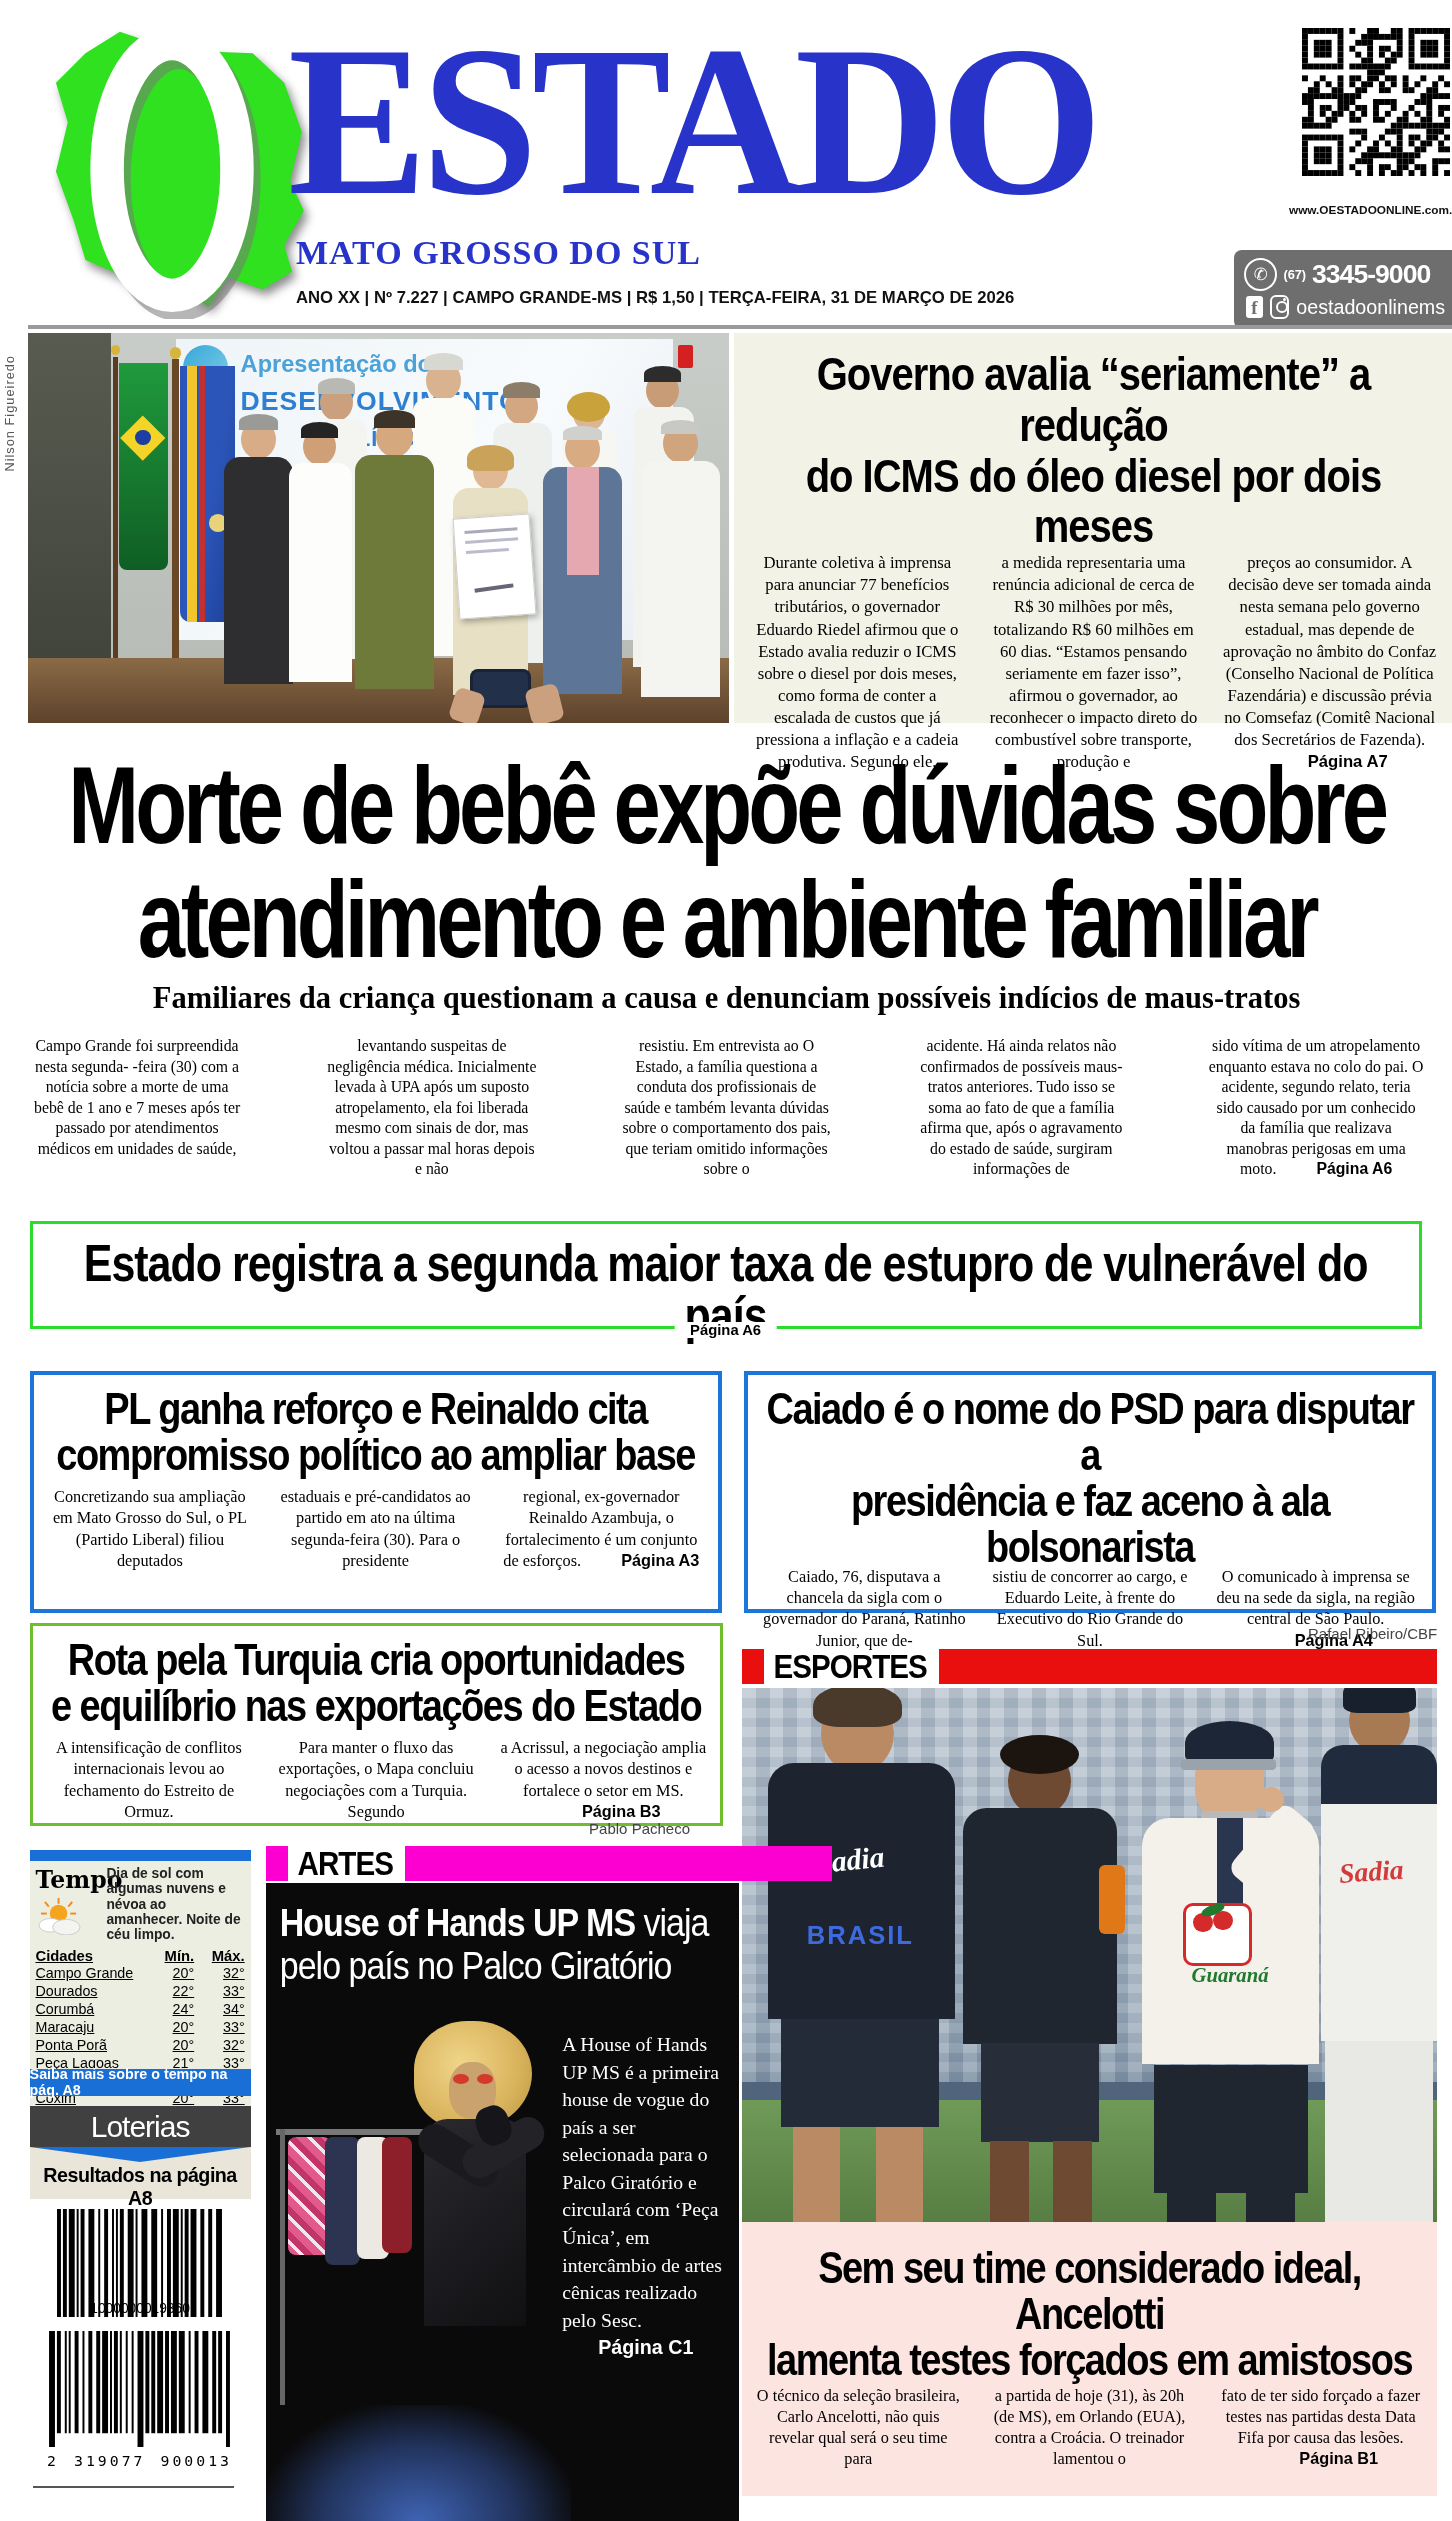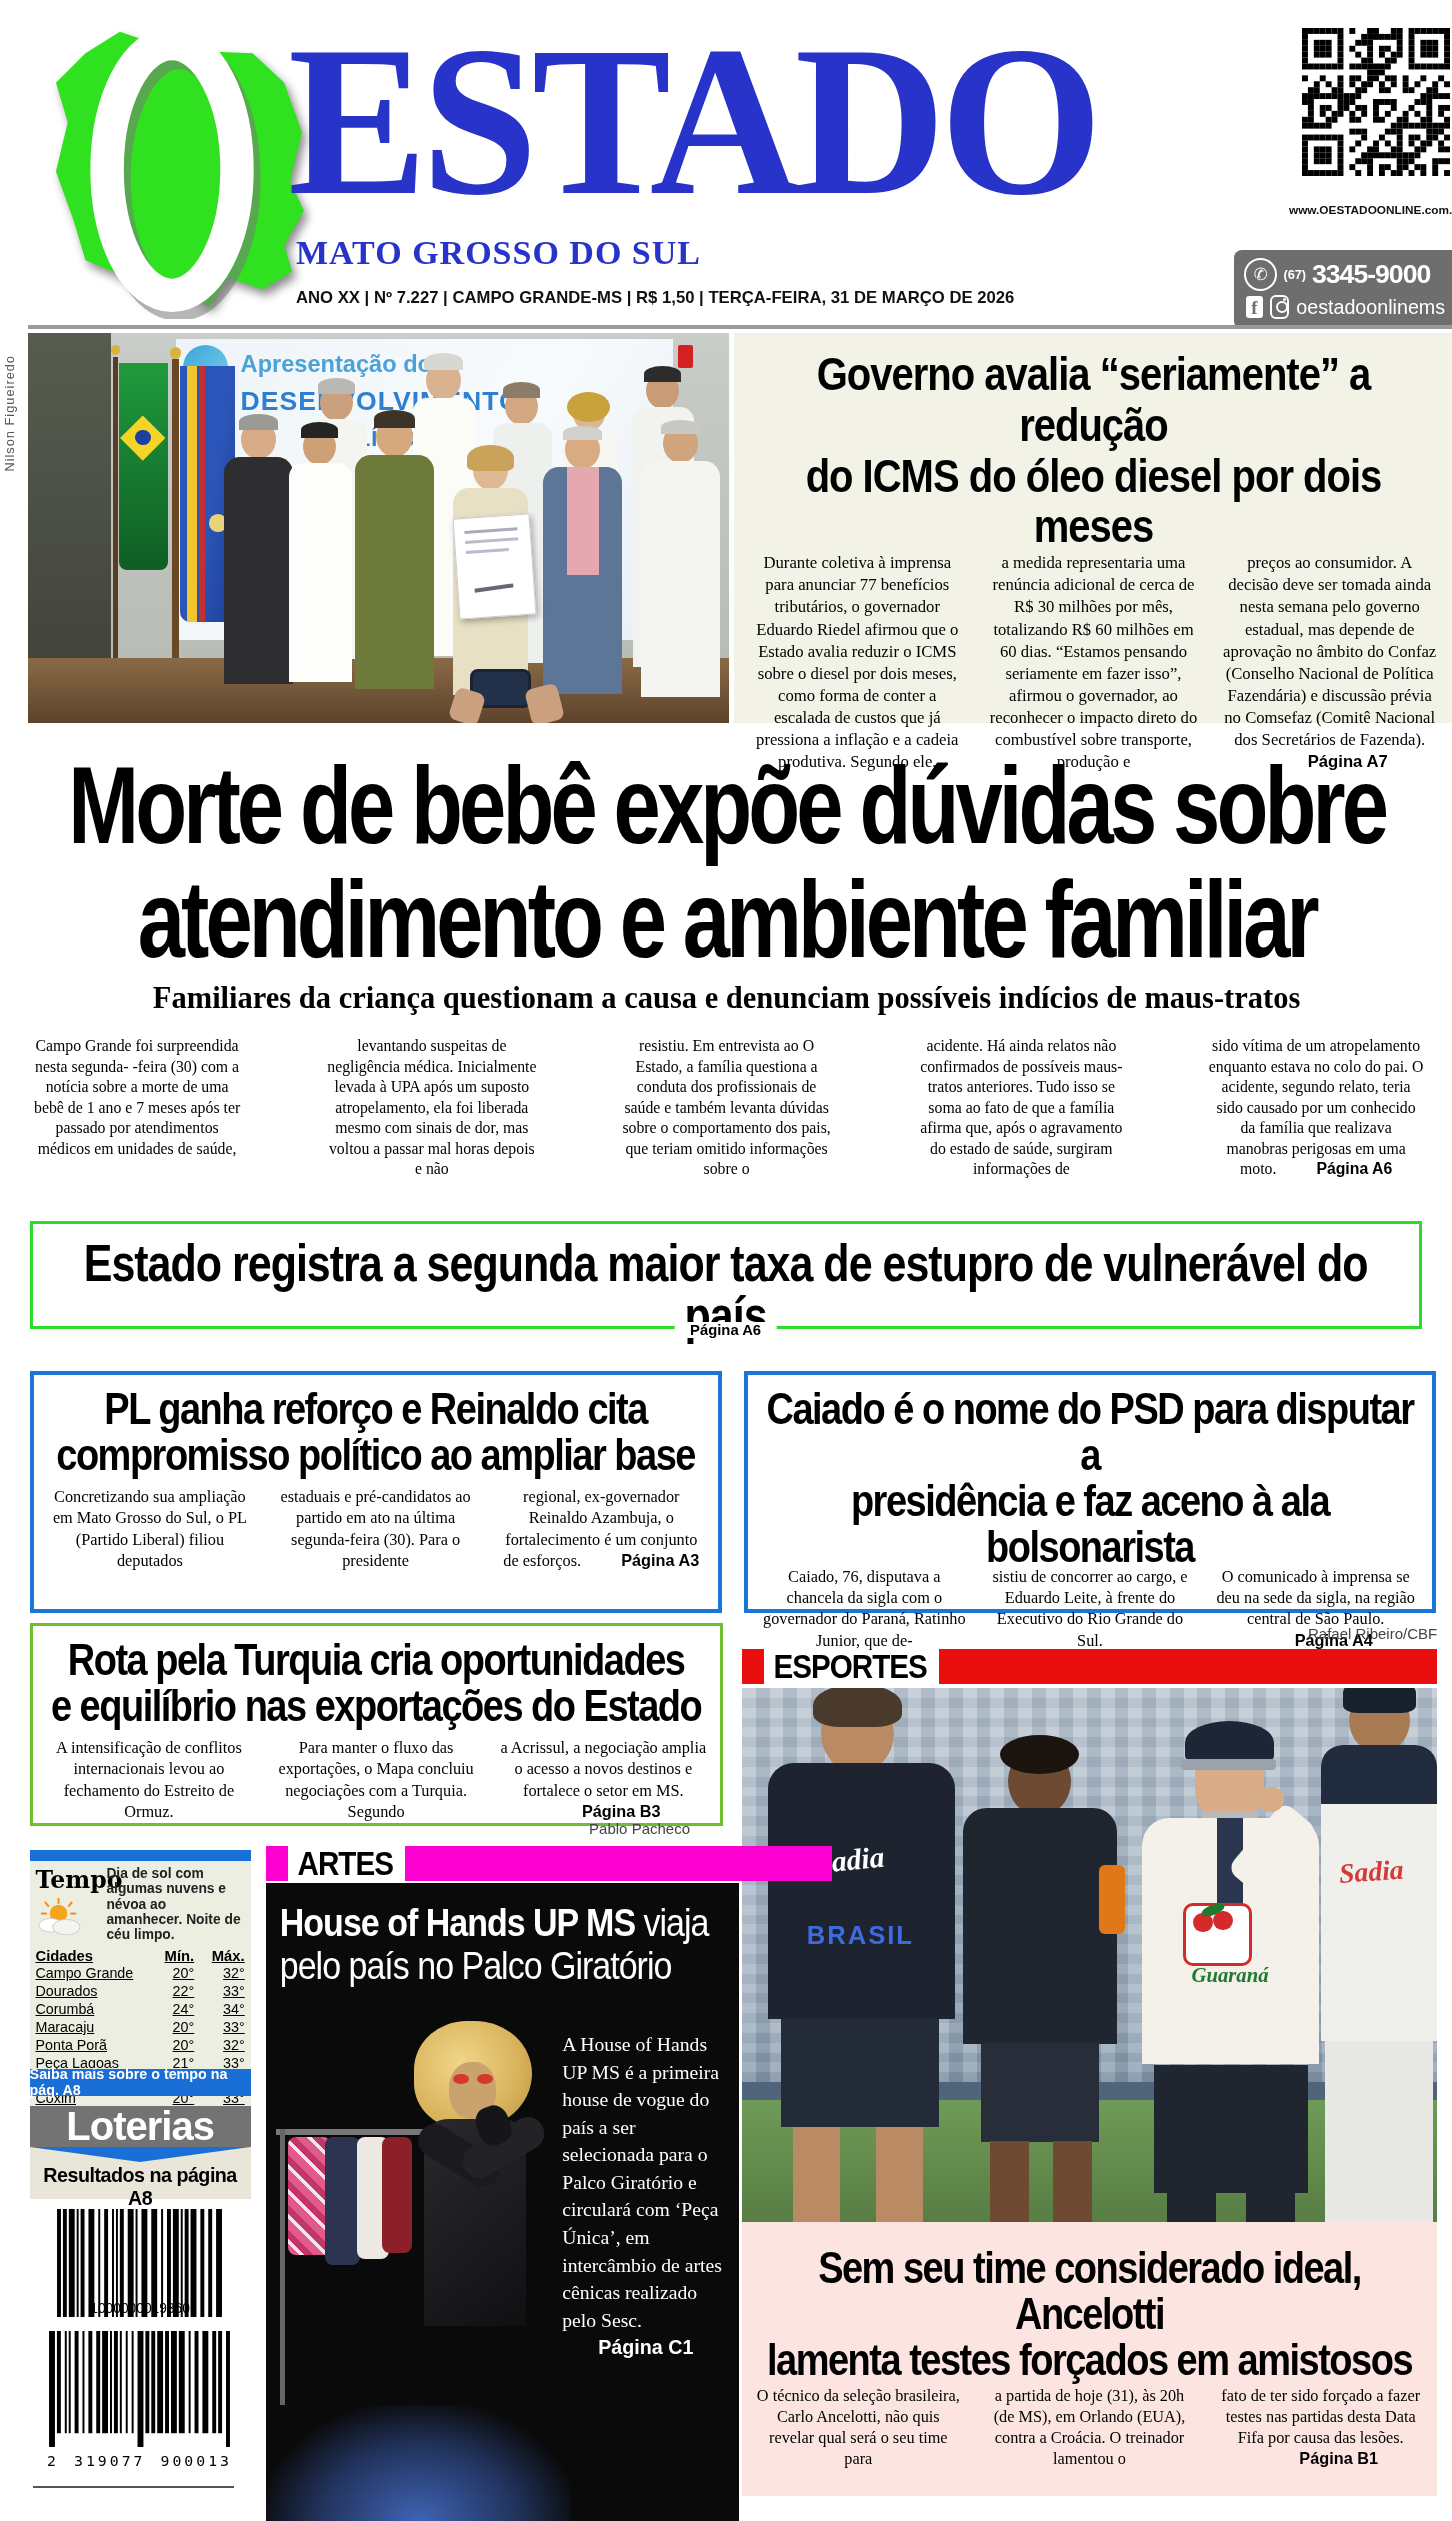--- a/index.html
+++ b/index.html
@@ -99,22 +99,22 @@
   .weather .head{display:flex;padding:4.9px 5.9px 2px;}
   .tempo-label{font-family:"DejaVu Serif",serif;font-weight:bold;font-size:23.6px;}
   .weather .desc{font-size:13.8px;line-height:1.12;font-weight:bold;color:#222;padding-left:5.9px;}
   .wtable{width:100%;border-collapse:collapse;margin-top:2px;text-decoration:underline;}
   .wtable td{font-size:14.3px;line-height:1.25;padding:0 5.9px;}
   .wtable .hd td{font-weight:bold;font-size:14.8px;}
   .wtable td:nth-child(2),.wtable td:nth-child(3){text-align:right;}
   .saiba{position:absolute;left:29.6px;top:2069px;width:221px;height:26.6px;background:#1a6fd6;
     color:#fff;font-weight:bold;font-size:14.3px;display:flex;align-items:center;justify-content:center;}
   .loterias{position:absolute;left:29.6px;top:2106px;width:221px;height:93px;background:#e9e5d8;}
-  .lot-banner{height:41px;background:#737373;display:flex;align-items:center;justify-content:center;
-    color:#fff;font-weight:bold;font-size:40px;letter-spacing:-1px;}
+  .lot-banner{height:41px;background:#404040;display:flex;align-items:center;justify-content:center;
+    color:#fff;font-weight:normal;font-size:30px;letter-spacing:-1px;}
   .lot-v{width:0;height:0;border-left:110px solid transparent;border-right:110px solid transparent;
     border-top:15.8px solid #1a6fd6;}
   .lot-res{text-align:center;font-weight:bold;font-size:19.7px;letter-spacing:-0.5px;margin-top:2px;}
   .barcode1{position:absolute;left:55px;top:2209px;width:169px;height:108px;}
   .bc1-num{position:absolute;left:29.6px;top:2301px;width:221px;text-align:center;font-size:13.8px;}
   .barcode2{position:absolute;left:47px;top:2331px;width:185px;height:138px;}
   .bc-rule{position:absolute;left:33px;top:2486px;width:201px;height:2px;background:#555;}
   
   .abs{position:absolute;}
   .head-c{border-radius:50%;}

